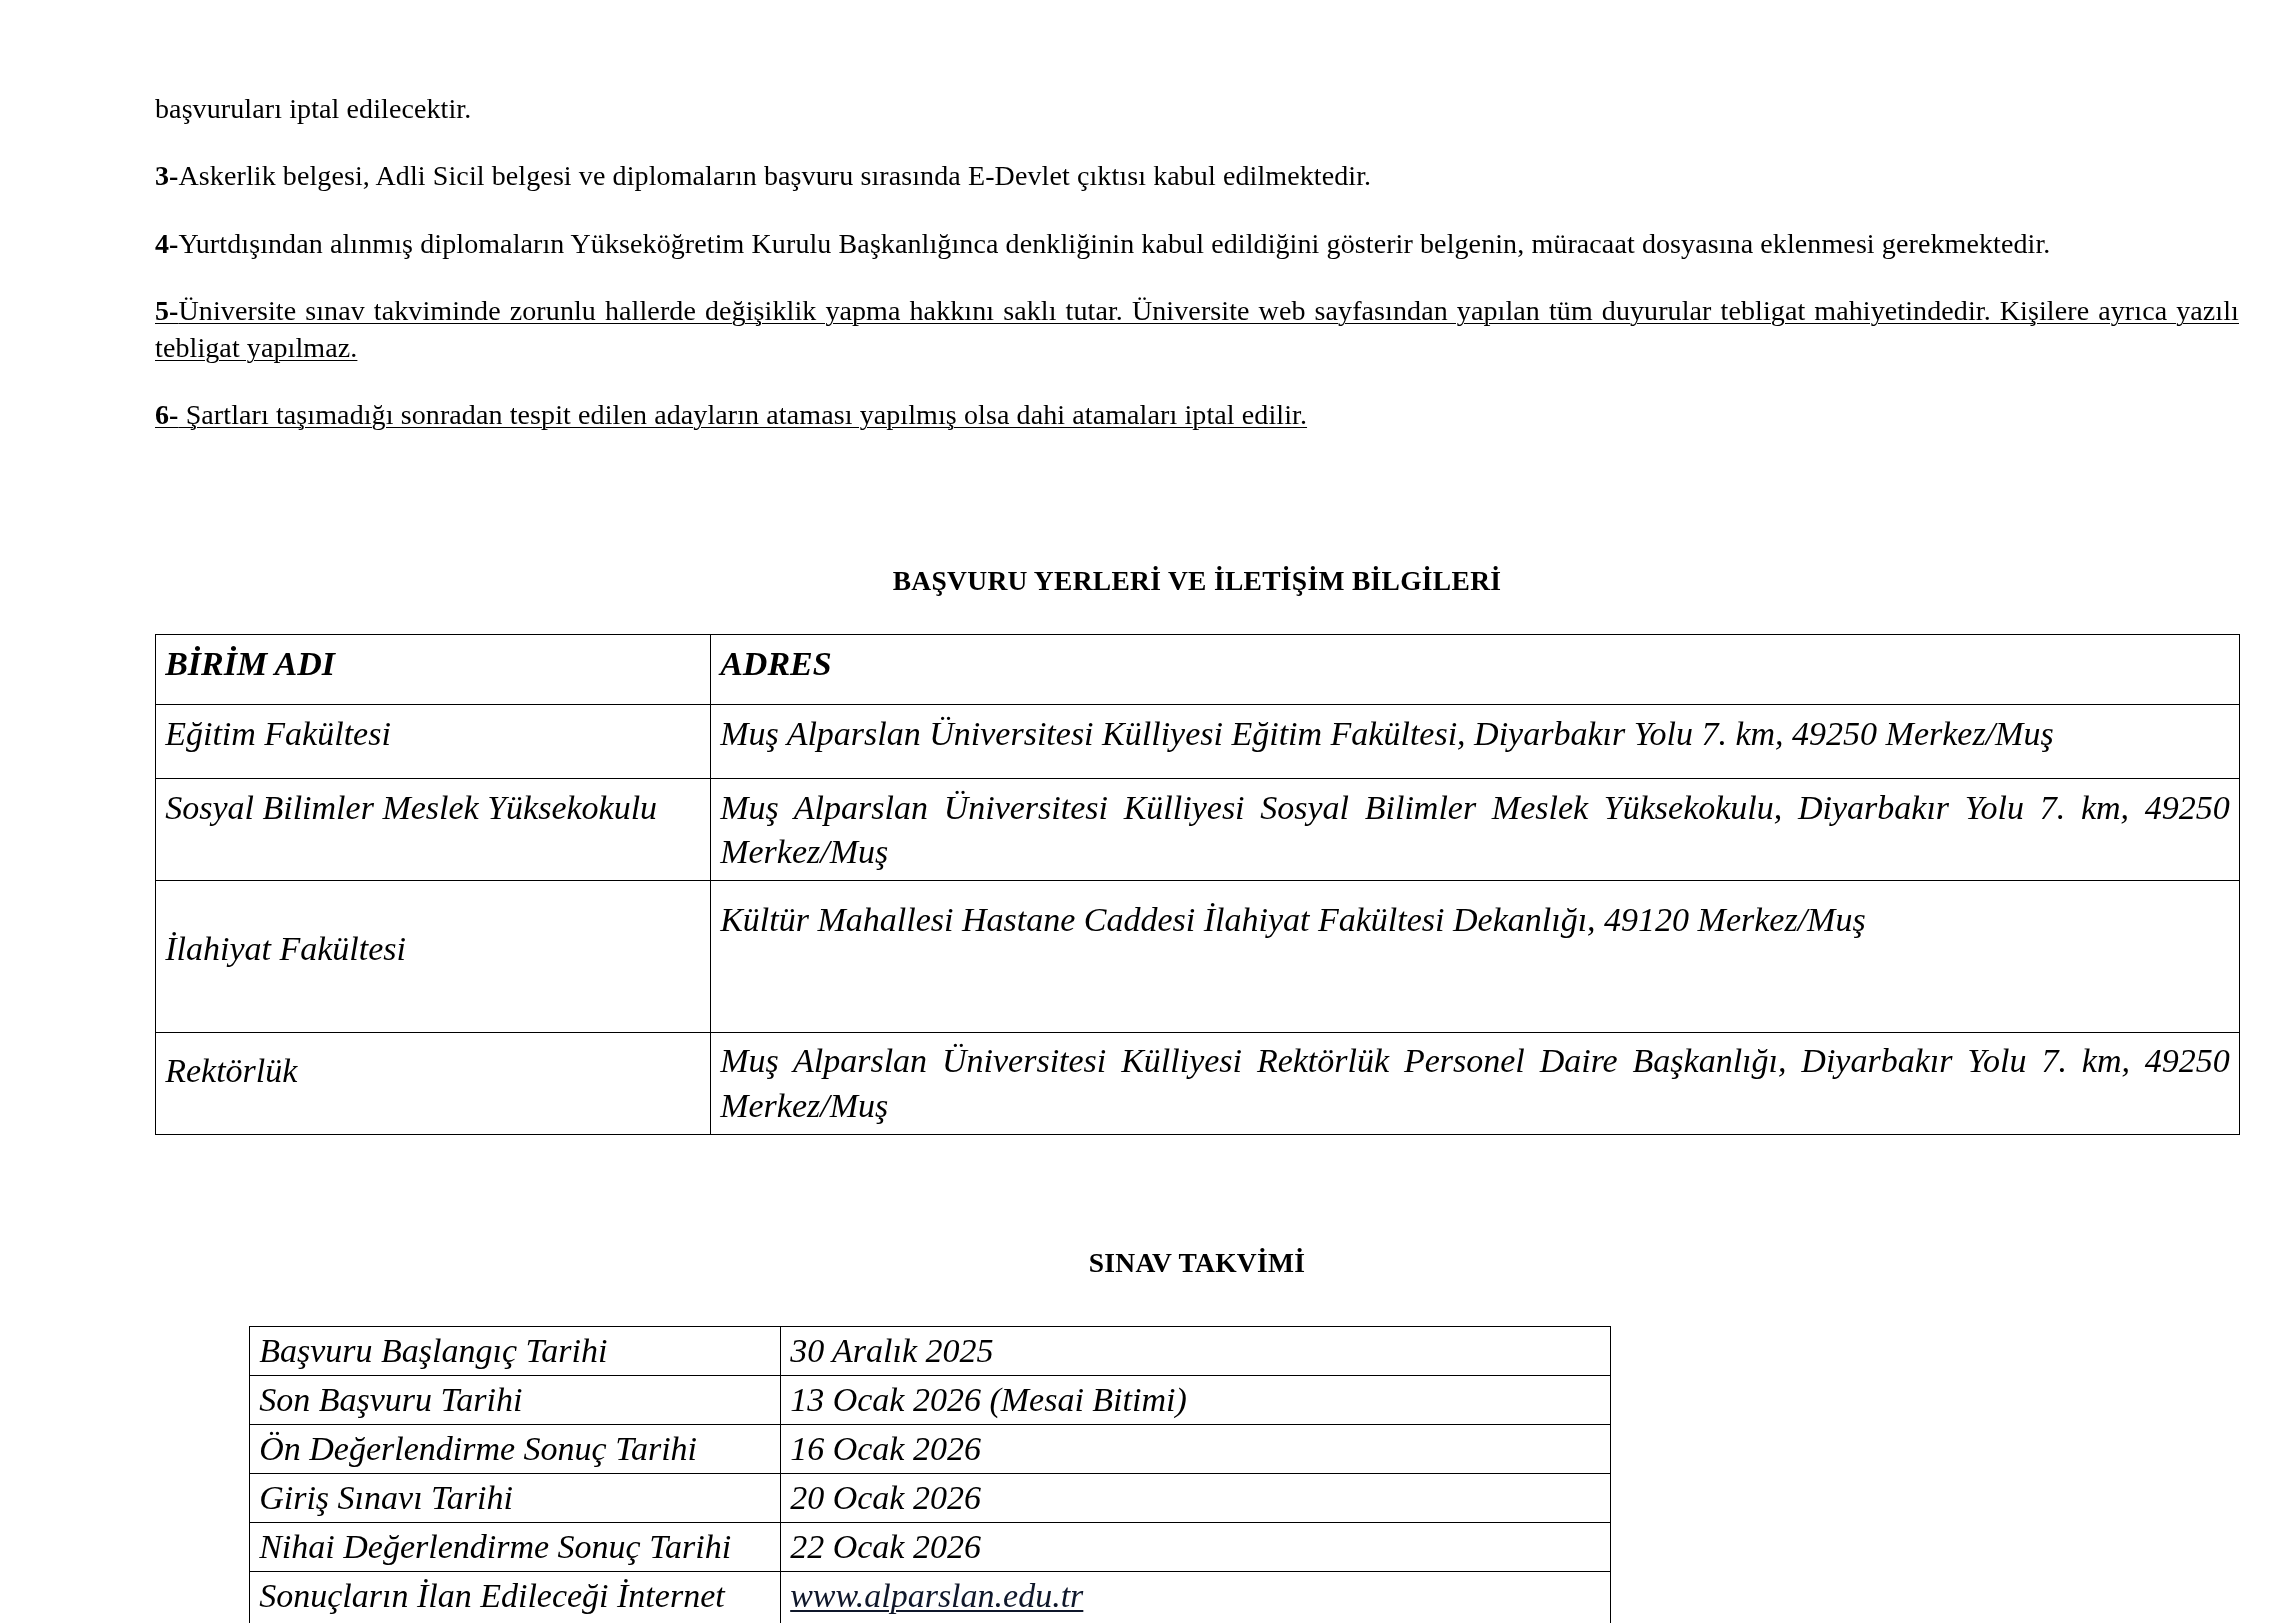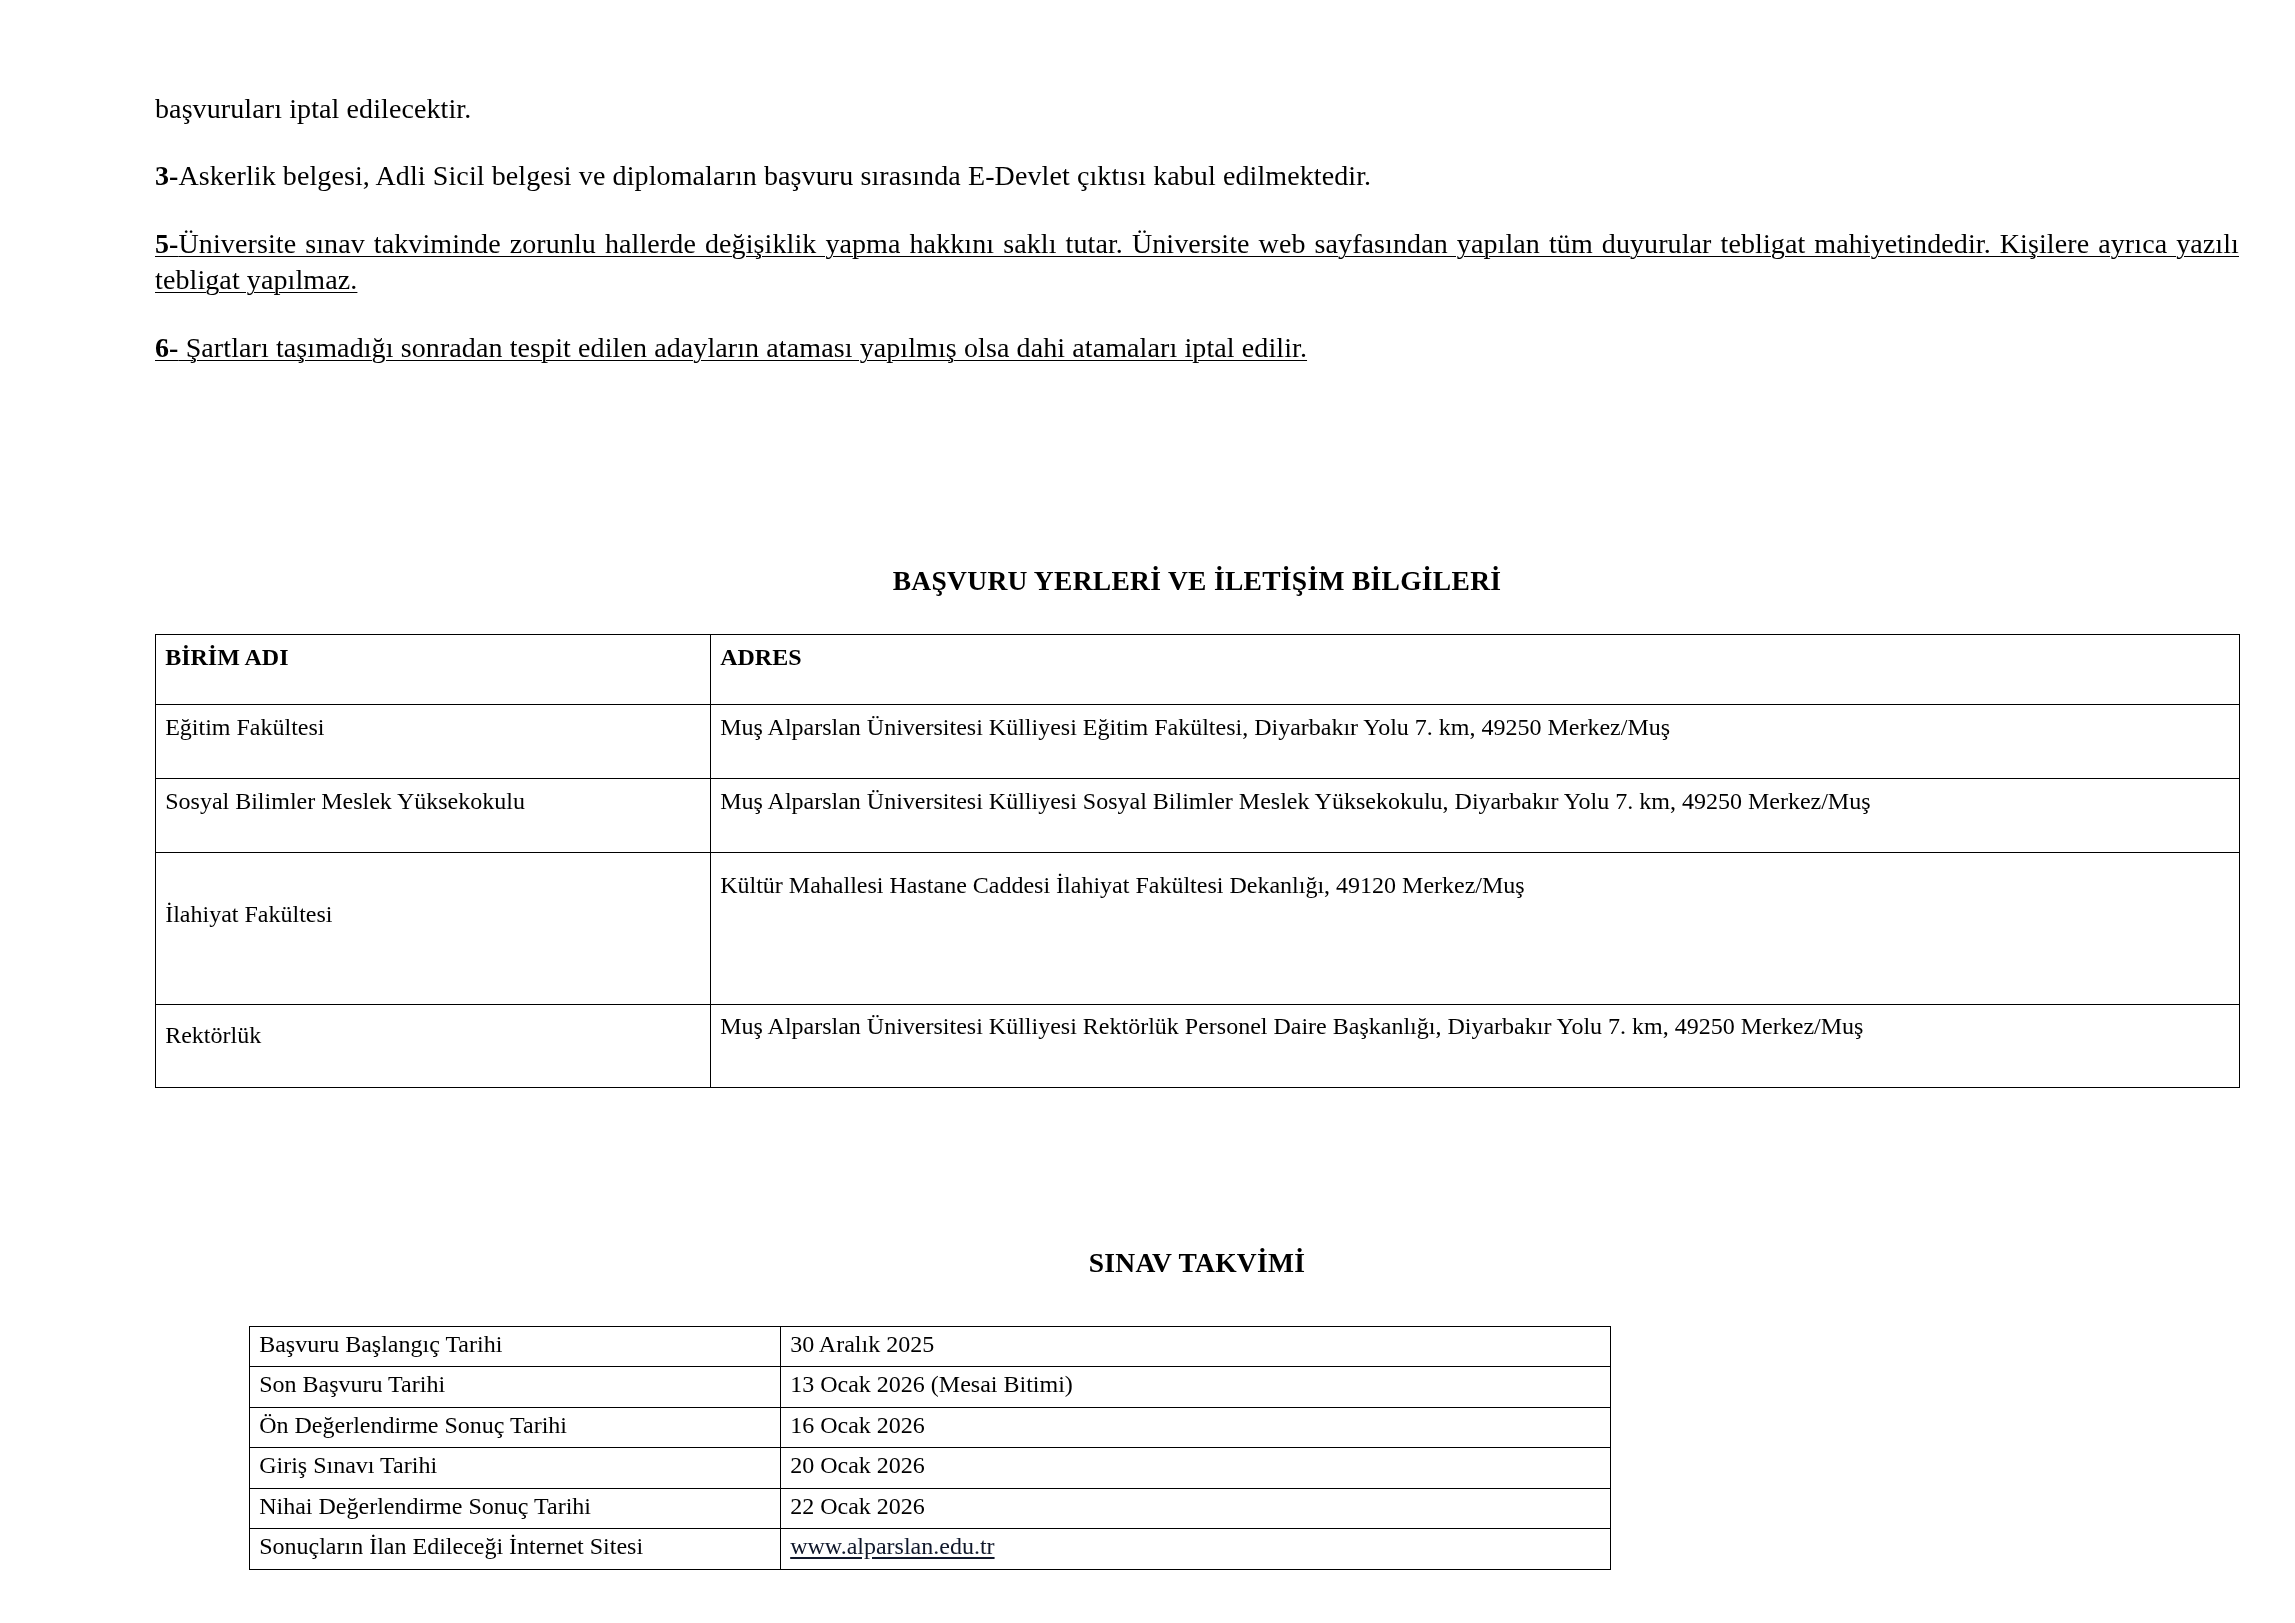--- a/index.html
+++ b/index.html
@@ -61,25 +61,26 @@
 
   
   table {
     border-collapse: collapse;
     position: absolute;
     table-layout: fixed;
   }
   table td, table th {
     border: 1.3px solid #000000;
     vertical-align: top;
-    font-size: 24px;
+    font-size: 34px;
     line-height: 1.30;
     padding: 6.5px 9.2px 6.5px 9.2px;
     text-align: left;
     font-weight: normal;
+    font-style: italic;
   }
 
   
   #contact-table {
     left: 155px;
     top: 634px;
     width: 2084px;
   }
   #contact-table col.c1 { width: 555px; }
   #contact-table col.c2 { width: 1529px; }
@@ -127,20 +128,21 @@
 <body>
 
 <div class="page">
 
   <div class="para-block" style="top:79px;">
 
     <p class="para no-justify"><span class="num"></span><span>başvuruları iptal edilecektir.</span></p>
 
     <p class="para no-justify" style="margin-top:31px;"><span class="num">3-</span><span>Askerlik belgesi, Adli Sicil belgesi ve diplomaların başvuru sırasında E-Devlet çıktısı kabul edilmektedir.</span></p>
 
+    <p class="para" style="margin-top:31px;"><span class="num">4-</span><span>Yurtdışından alınmış diplomaların Yükseköğretim Kurulu Başkanlığınca denkliğinin kabul edildiğini gösterir belgenin, müracaat dosyasına eklenmesi gerekmektedir.</span></p>
 
     <p class="para underlined" style="margin-top:31px;"><span class="num">5-</span><span>Üniversite sınav takviminde zorunlu hallerde değişiklik yapma hakkını saklı tutar. Üniversite web sayfasından yapılan tüm duyurular tebligat mahiyetindedir. Kişilere ayrıca yazılı tebligat yapılmaz.</span></p>
 
     <p class="para underlined no-justify" style="margin-top:31px;"><span class="num">6-</span><span> Şartları taşımadığı sonradan tespit edilen adayların ataması yapılmış olsa dahi atamaları iptal edilir.</span></p>
   </div>
 
   <div class="section-heading" style="top:565px;">BAŞVURU YERLERİ VE İLETİŞİM BİLGİLERİ</div>
 
   <table id="contact-table">
     <colgroup>

